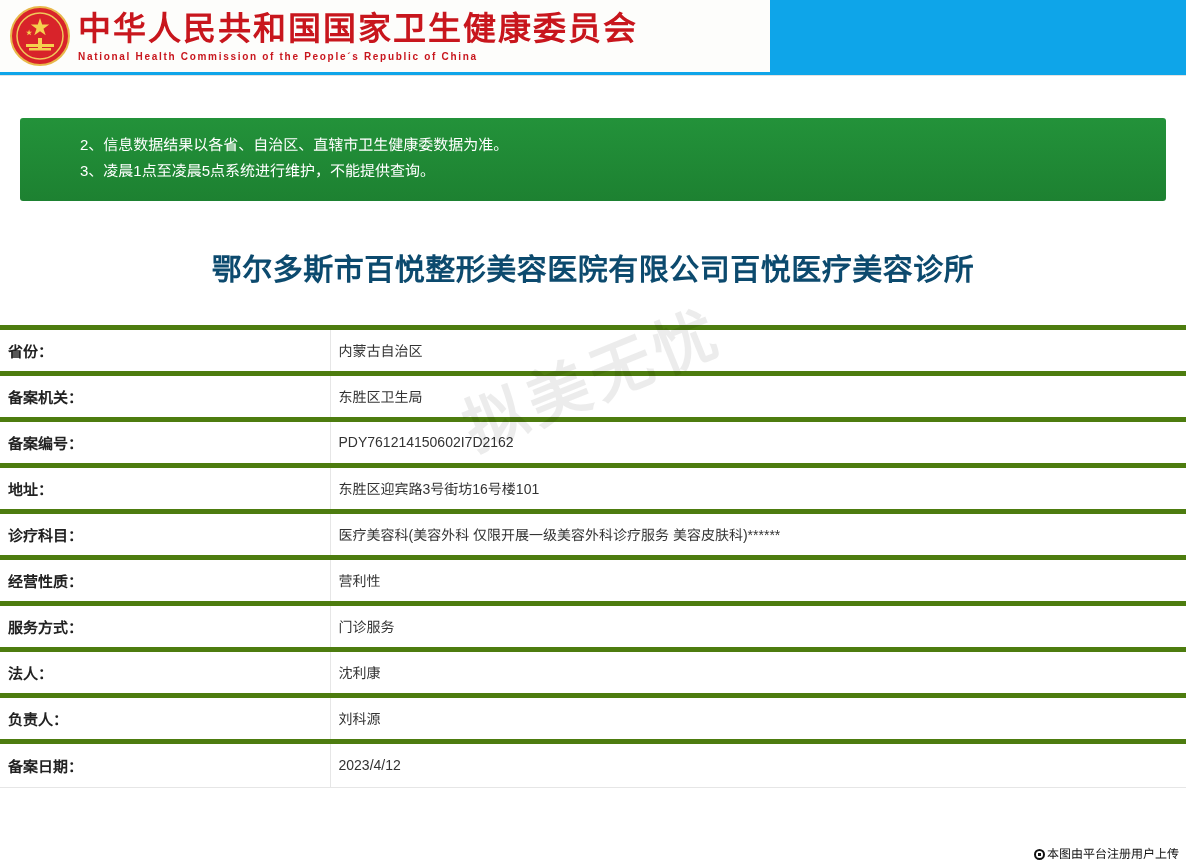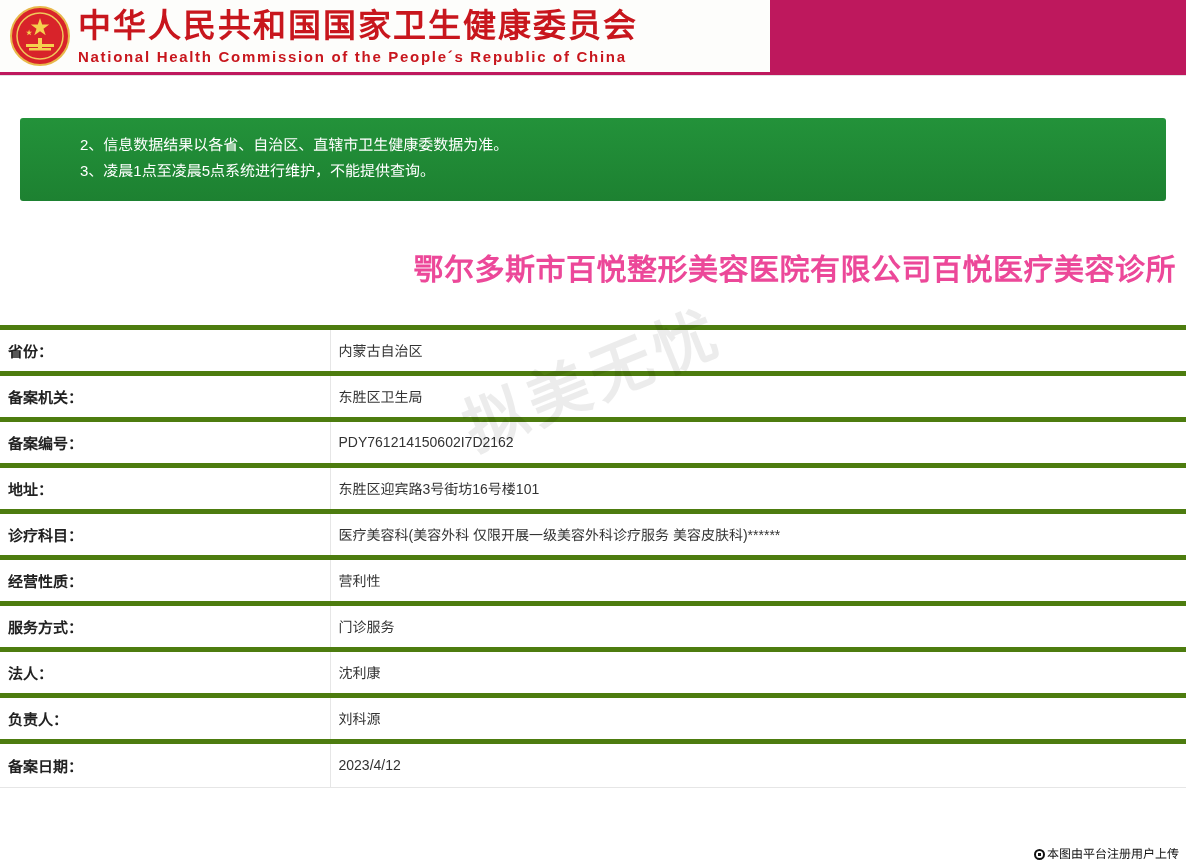--- a/index.html
+++ b/index.html
@@ -15,21 +15,21 @@
     height: 864px;
     overflow: hidden;
     background: #ffffff;
   }
 
   
   .header-band {
     position: relative;
     height: 76px;
     border-bottom: 1px solid #e2e2e2;
-    background: #be185d;
+    background: #0ea5e9;
   }
   .header-inner {
     position: absolute;
     left: 0;
     top: 0;
     width: 770px;
     height: 72px;
     background: #fdfdfb;
     display: flex;
     align-items: center;
@@ -52,21 +52,21 @@
     color: #c8161d;
     font-size: 33px;
     font-weight: bold;
     letter-spacing: 2px;
     line-height: 1.05;
     white-space: nowrap;
     font-family: "DejaVu Sans", "Liberation Sans", sans-serif;
   }
   .header-en {
     color: #c8161d;
-    font-size: 15px;
+    font-size: 10px;
     font-weight: bold;
     letter-spacing: 1.7px;
     margin-top: 5px;
     white-space: nowrap;
   }
 
   
   .notice-wrap {
     padding: 42px 20px 0 20px;
   }
@@ -76,24 +76,24 @@
     color: #ffffff;
     border-radius: 3px;
     padding: 14px 22px 16px 60px;
     font-size: 15px;
     line-height: 1.75;
   }
   .notice div { white-space: nowrap; }
 
   
   .title {
-    text-align: right;
+    text-align: center;
     font-size: 30px;
     font-weight: bold;
-    color: #ec4899;
+    color: #0c4a6e;
     padding: 44px 10px 36px 10px;
     letter-spacing: 0.5px;
     font-family: "DejaVu Sans", "Liberation Sans", sans-serif;
   }
 
   
   table.info {
     width: 100%;
     border-collapse: collapse;
     table-layout: fixed;

